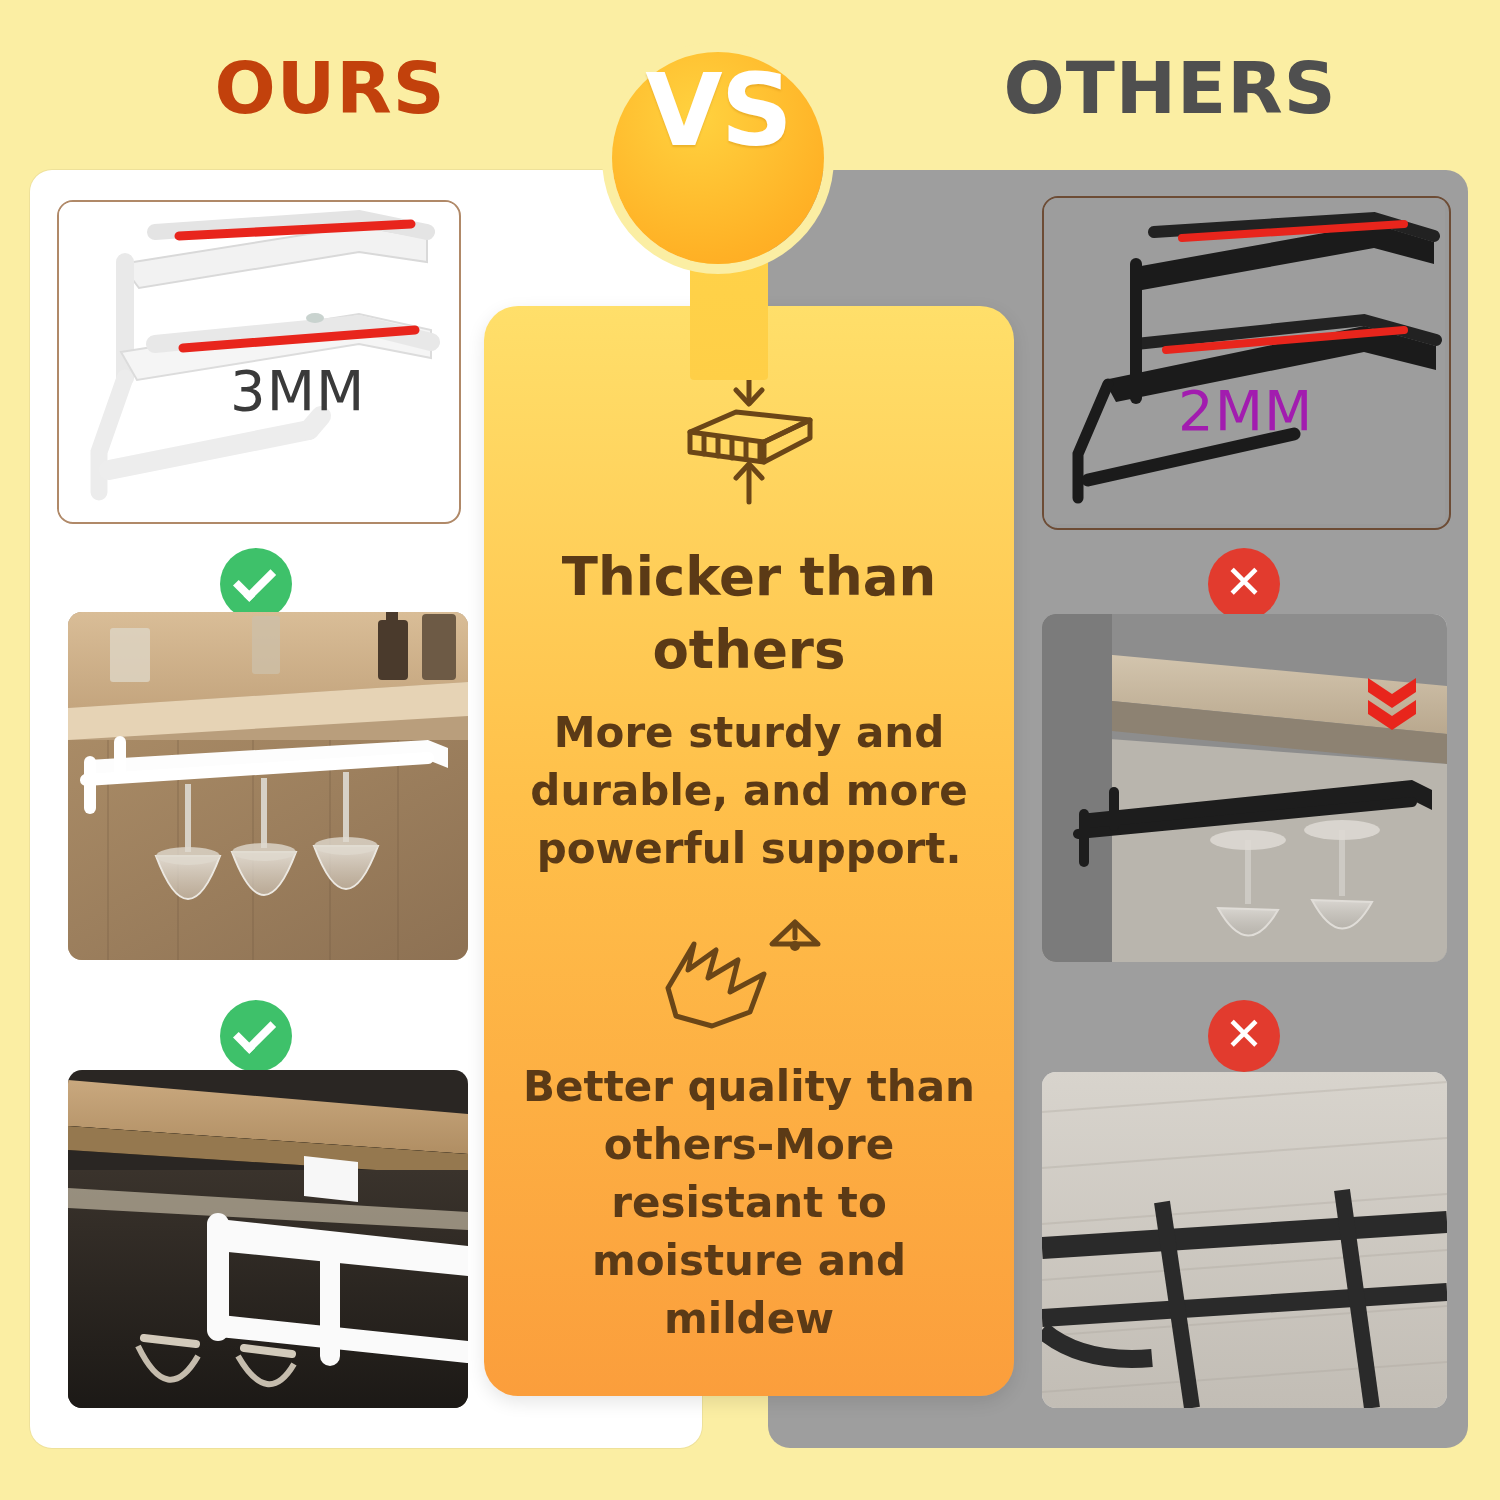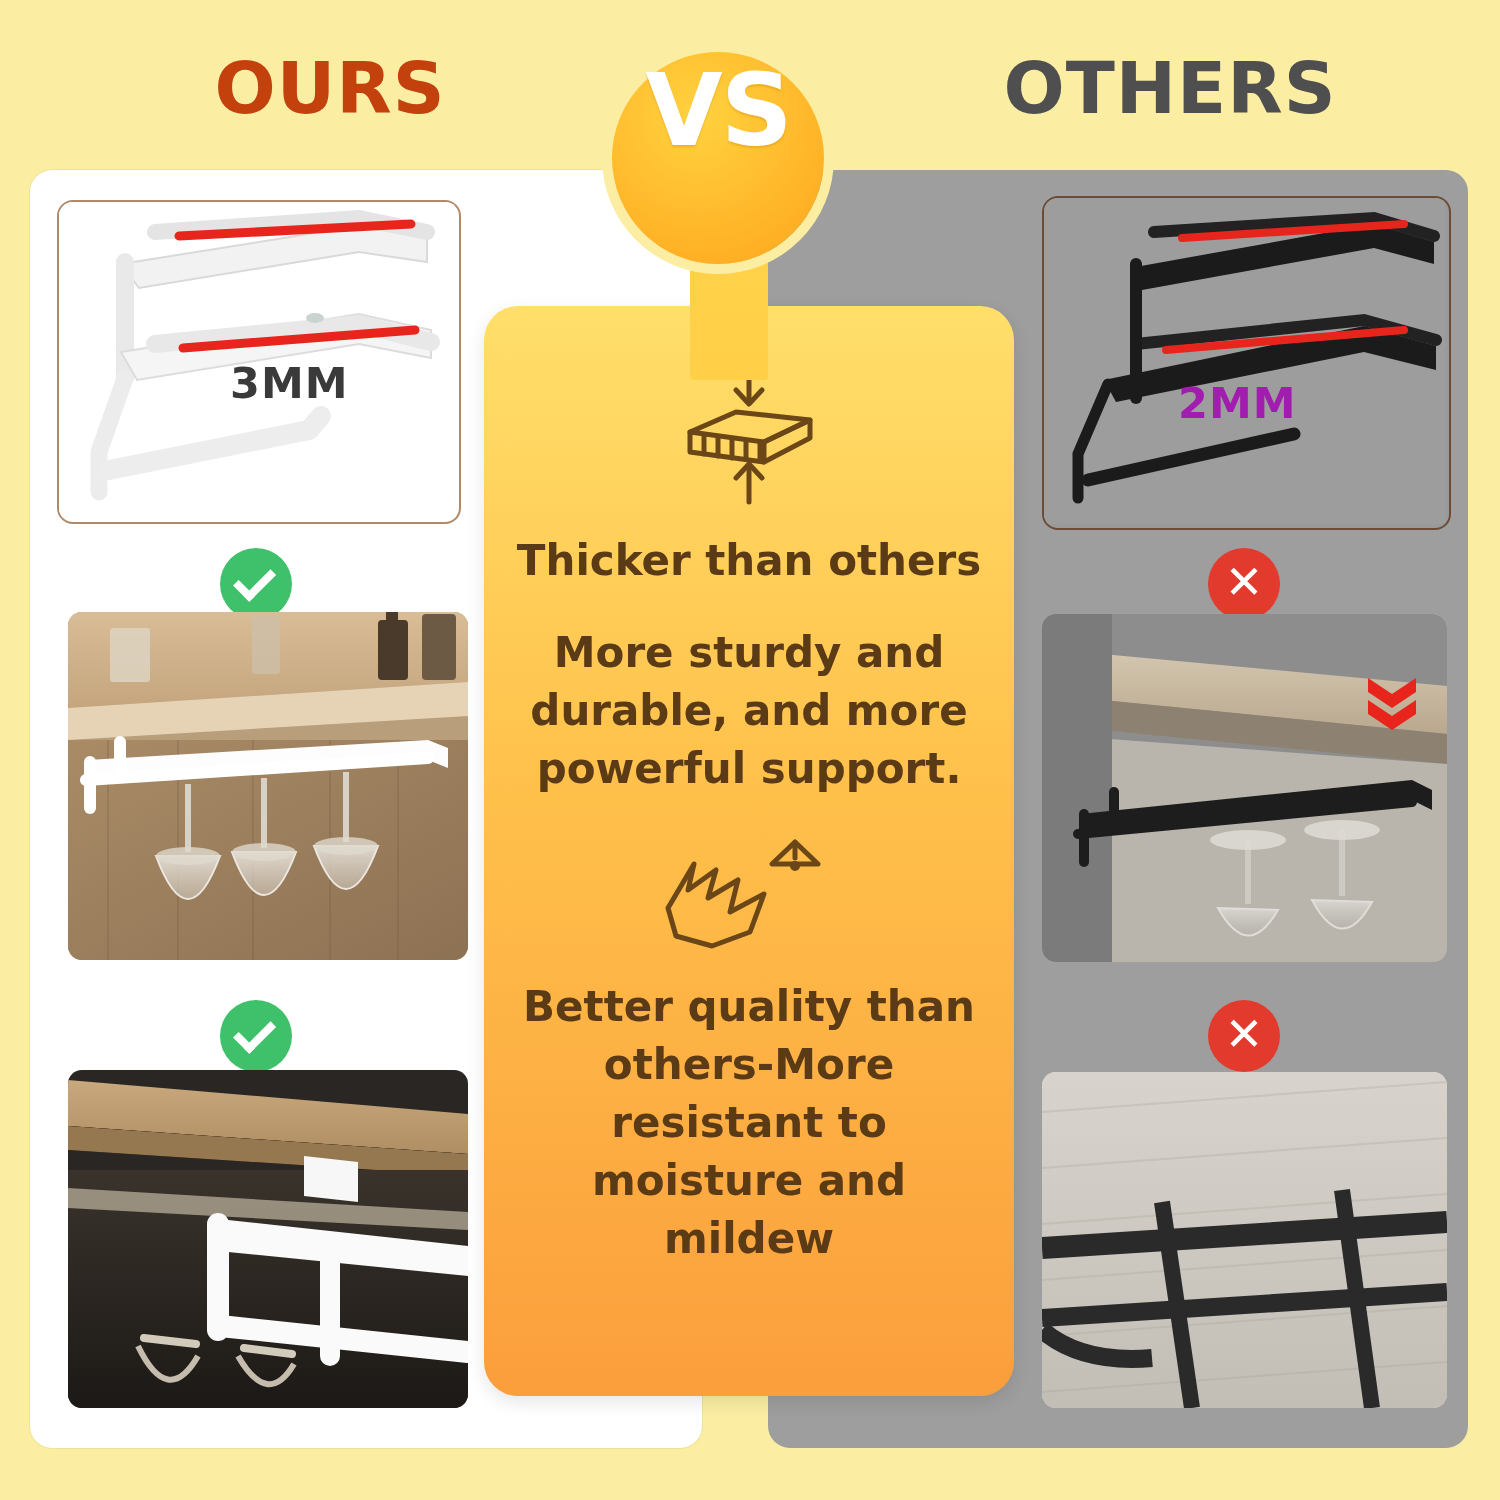--- a/index.html
+++ b/index.html
@@ -107,22 +107,22 @@
     margin-top: 22px;
     margin-bottom: 6px;
   }
   .center-text {
     width: 470px;
     text-align: center;
     color: #5b3a16;
     font-weight: 700;
     line-height: 1.38;
   }
-  .center-text.t1 { font-size: 42px; margin-top: 18px; }
-  .center-text.t2 { font-size: 42px; margin-top: 34px; }
+  .center-text.t1 { font-size: 53px; margin-top: 26px; }
+  .center-text.t2 { font-size: 42px; margin-top: 18px; }
   .center-text.t3 { font-size: 42px; margin-top: 12px; }
 
   
   .photo {
     position: absolute;
     border-radius: 14px;
     overflow: hidden;
     background: #ddd;
   }
   .ours-img1 {
@@ -146,22 +146,22 @@
   .others-img2 {
     left: 1042px; top: 614px; width: 405px; height: 348px;
   }
   .others-img3 {
     left: 1042px; top: 1072px; width: 405px; height: 336px;
   }
 
   
   .mm-label {
     position: absolute;
-    font-size: 43px;
-    font-weight: 700;
+    font-size: 56px;
+    font-weight: 400;
     letter-spacing: 1px;
   }
   .mm-ours { left: 230px; top: 358px; color: #3a3a3a; }
   .mm-others { left: 1178px; top: 378px; color: #a21caf; }
 
   
   .badge {
     position: absolute;
     width: 72px;
     height: 72px;

